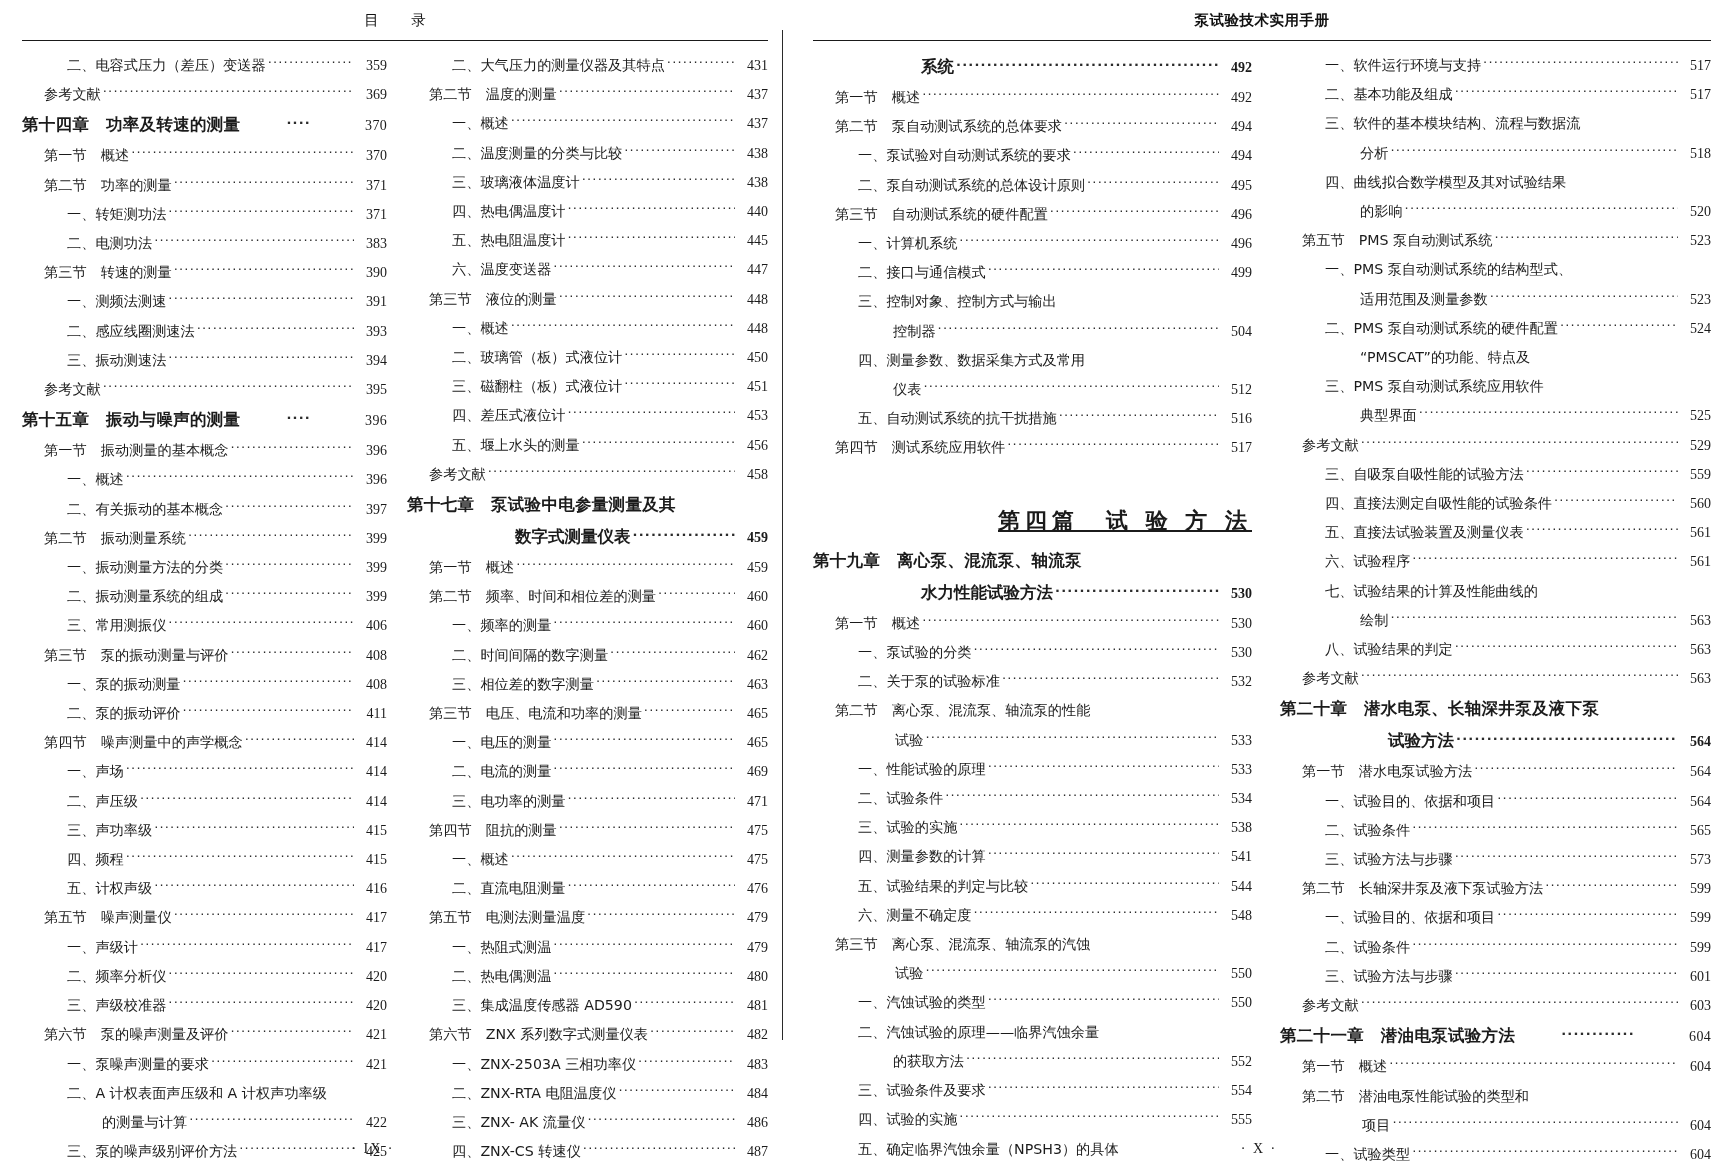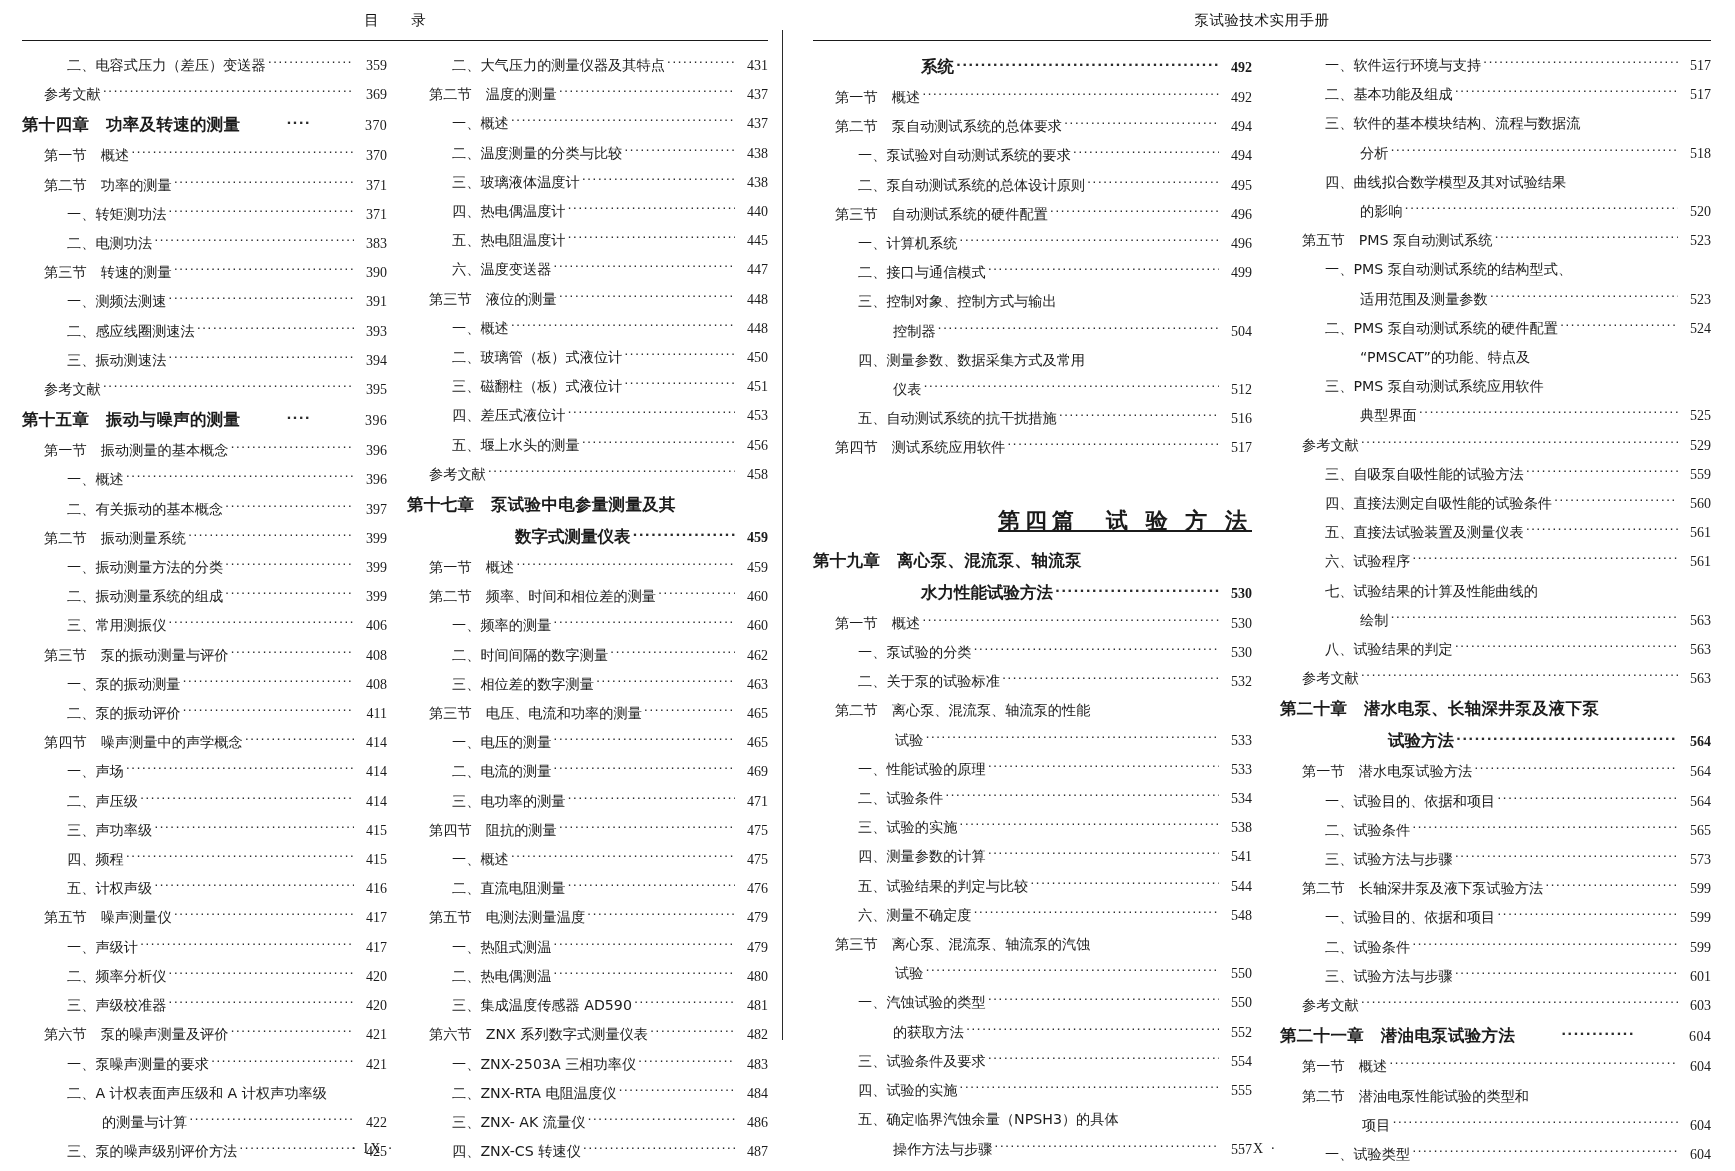--- a/index.html
+++ b/index.html
@@ -40,20 +40,21 @@
 
   
   .running-head {
     height: 40px;
     display: flex;
     align-items: center;
     justify-content: center;
     font-size: 14.5px;
     letter-spacing: 0.5px;
     color: #111;
+    font-weight: bold;
   }
   .running-head.left-head {
     letter-spacing: 14px;
     padding-left: 14px;
     font-weight: 400;
   }
   .rule {
     border-top: 1.3px solid #1a1a1a;
     margin: 0 0 10px 0;
   }
@@ -705,20 +706,25 @@
           <div class="entry lvl-cont-sec">
             <span class="txt">试验</span>
             <span class="leader">······································································································</span>
             <span class="pg">550</span>
           </div>
           <div class="entry lvl-item">
             <span class="txt">一、汽蚀试验的类型</span>
             <span class="leader">······································································································</span>
             <span class="pg">550</span>
           </div>
+          <div class="entry lvl-item nodots nopage">
+            <span class="txt">二、汽蚀试验的原理——临界汽蚀余量</span>
+            <span class="leader">······································································································</span>
+            <span class="pg"></span>
+          </div>
           <div class="entry lvl-cont-it">
             <span class="txt">的获取方法</span>
             <span class="leader">······································································································</span>
             <span class="pg">552</span>
           </div>
           <div class="entry lvl-item">
             <span class="txt">三、试验条件及要求</span>
             <span class="leader">······································································································</span>
             <span class="pg">554</span>
           </div>

